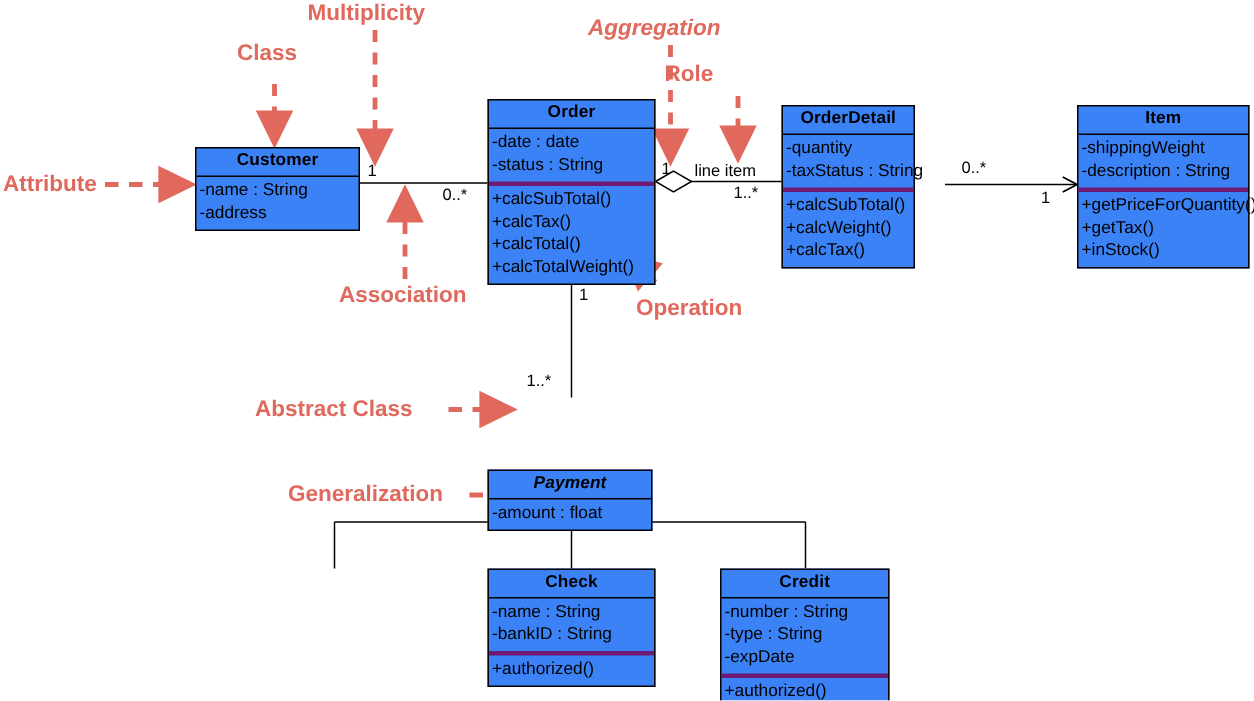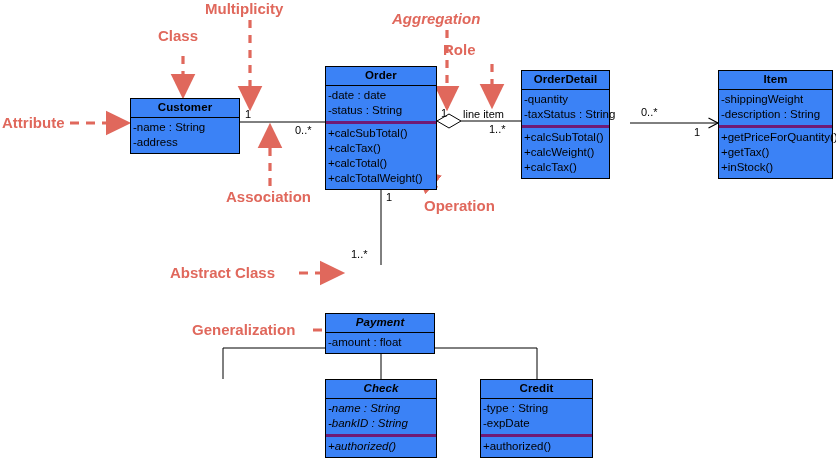--- a/index.html
+++ b/index.html
@@ -180,34 +180,35 @@
   </div>
 
   <div class="uml-class" style="left:325px; top:265px; width:110px;margin-top:48px;">
     <div class="cls-name abstract">Payment</div>
     <div class="compartment">
       <div class="member">-amount : float</div>
     </div>
   </div>
 
 
-  <div class="uml-class" style="left:325px; top:379px; width:112px;font-style:italic;">
+  <div class="uml-class" style="left:325px; top:379px; width:112px;">
     <div class="cls-name">Check</div>
     <div class="compartment">
       <div class="member">-name : String</div>
       <div class="member">-bankID : String</div>
     </div>
     <div class="compartment sep">
       <div class="member">+authorized()</div>
     </div>
   </div>
 
   <div class="uml-class" style="left:480px; top:379px; width:113px;">
     <div class="cls-name">Credit</div>
     <div class="compartment">
+      <div class="member">-number : String</div>
       <div class="member">-type : String</div>
       <div class="member">-expDate</div>
     </div>
     <div class="compartment sep">
       <div class="member">+authorized()</div>
     </div>
   </div>
 
   <div class="mult" style="left:245px; top:108px;">1</div>
   <div class="mult" style="left:295px; top:124px;">0..*</div>

